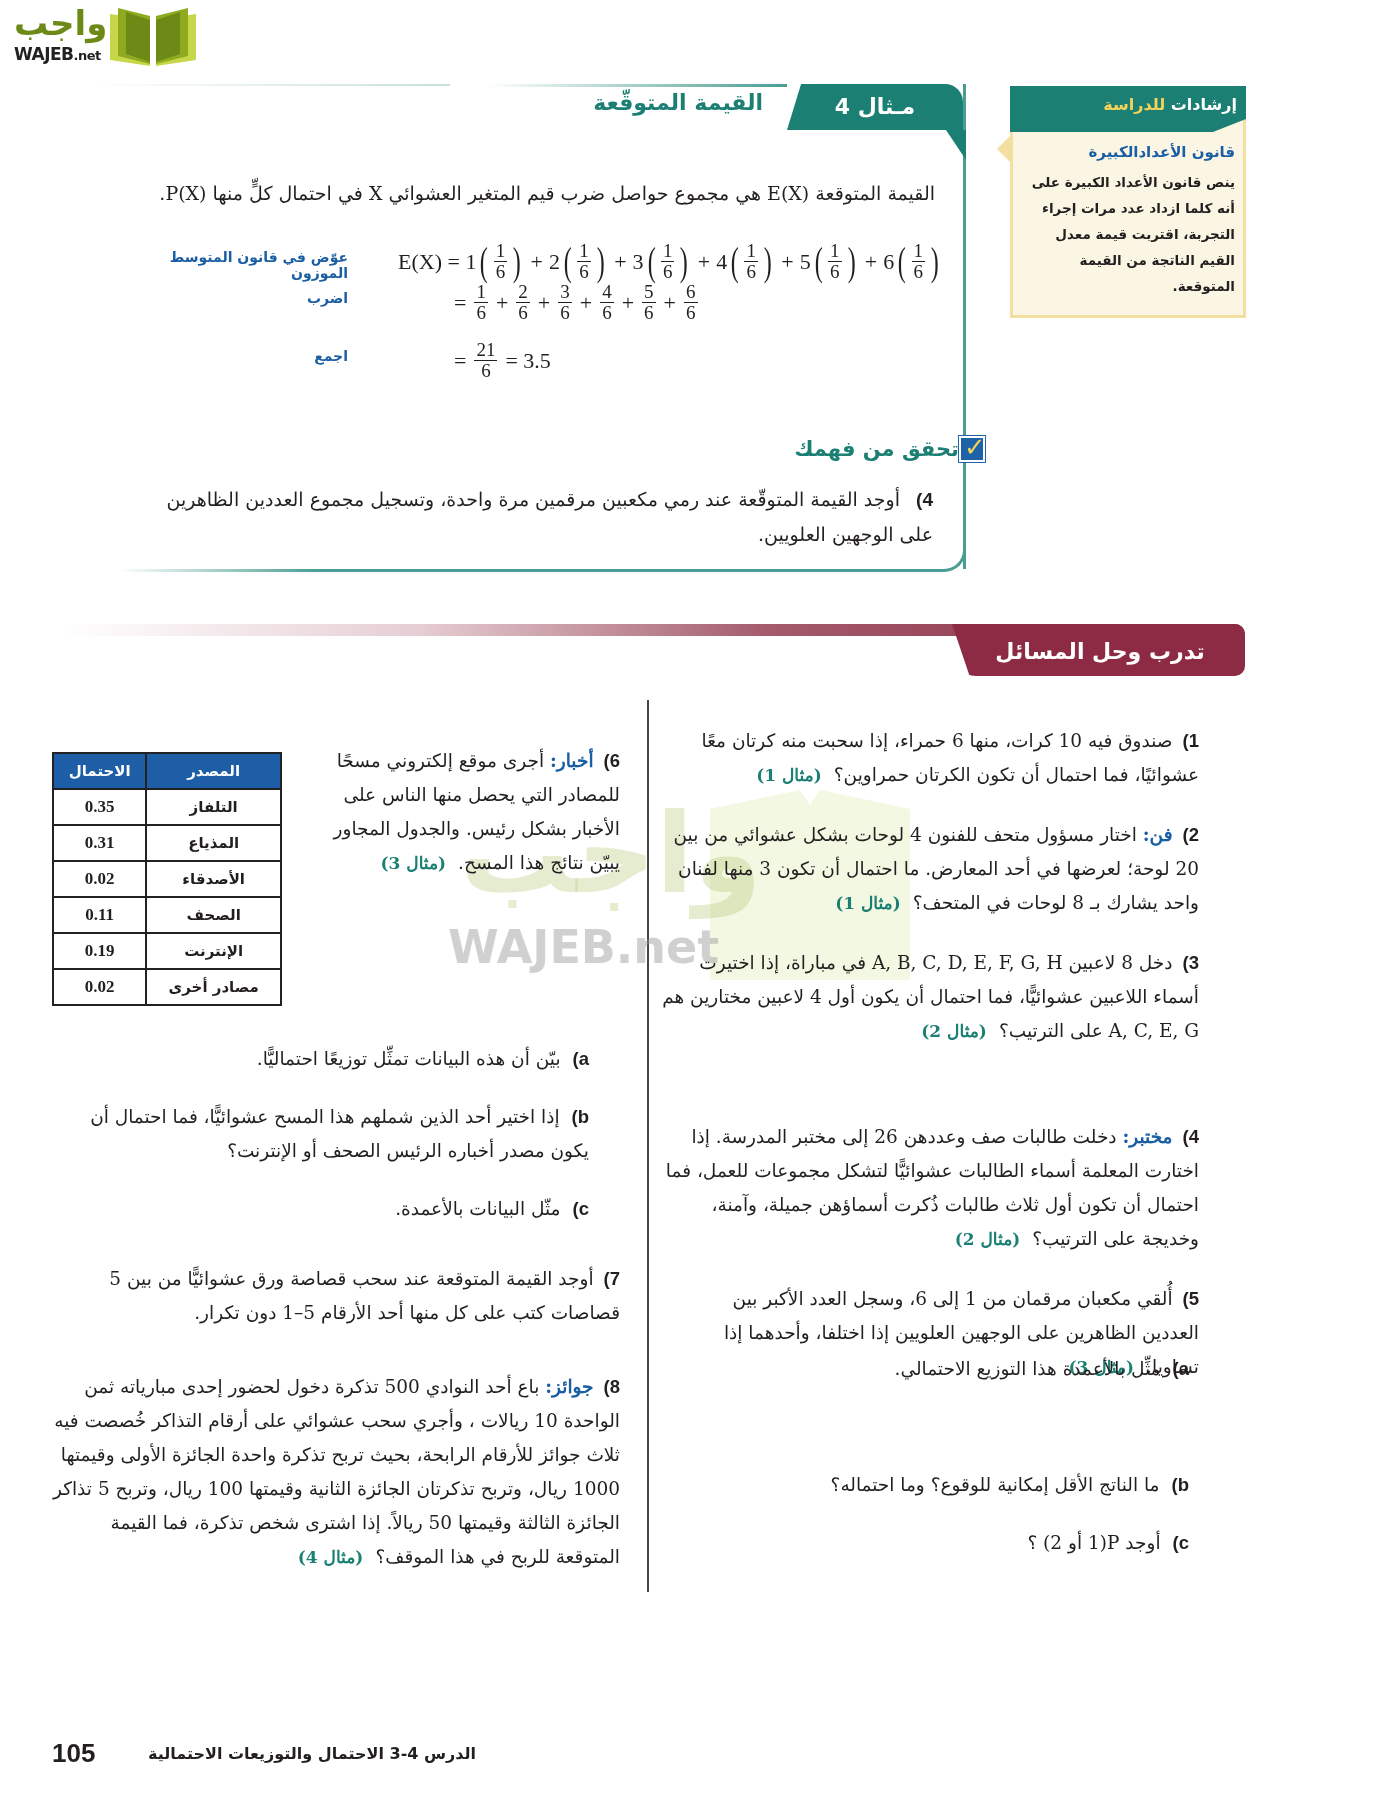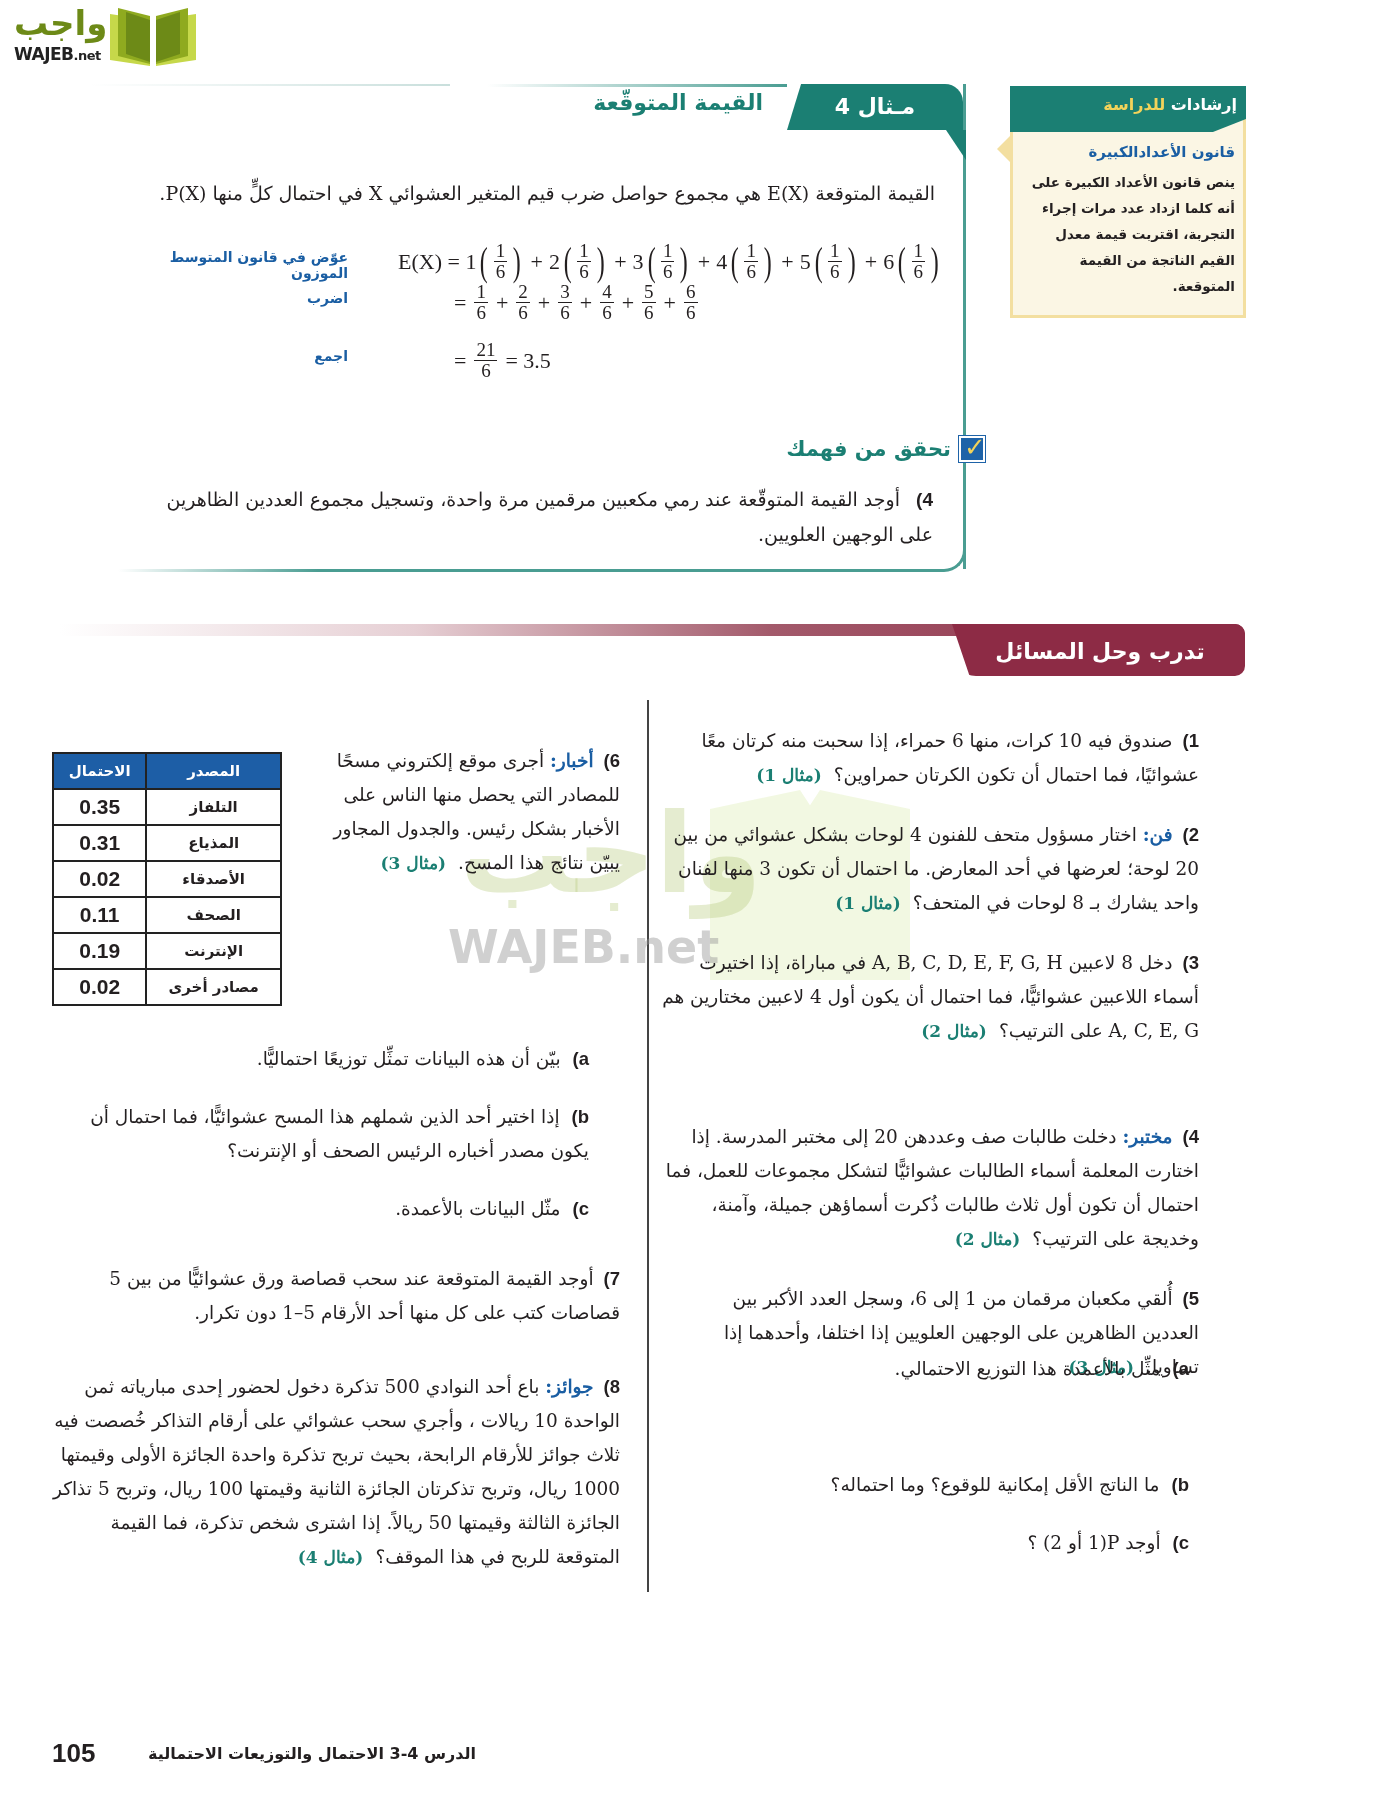--- a/index.html
+++ b/index.html
@@ -34,21 +34,21 @@
 
   .step-row { position: absolute; left: 0; width: 848px; height: 56px; }
   .step-note { position: absolute; left: 10px; width: 220px; text-align: right; color: #1a5ea3; font-size: 14px; font-weight: bold; direction: rtl; }
   .step-math { position: absolute; left: 280px; font-size: 22px; white-space: nowrap; display: flex; align-items: center; }
   .frac { display: inline-flex; flex-direction: column; align-items: center; vertical-align: middle; margin: 0 2px; font-size: 19px; line-height: 20px; }
   .frac .num { border-bottom: 1.3px solid #231f20; padding: 0 2px; }
   .frac .den { padding: 0 2px; }
   .paren { font-size: 40px; font-weight: 200; line-height: 40px; margin: 0 1px; transform: scaleX(0.6); display: inline-block; }
   .op { margin: 0 6px; }
 
-  .check-head { position: absolute; right: -22px; top: 352px; display: flex; align-items: center; direction: rtl; gap: 8px; }
+  .check-head { position: absolute; right: -22px; top: 352px; display: flex; align-items: center; direction: rtl; }
   .check-box { width: 26px; height: 26px; background: #1e63a8; border: 2px solid #fff; box-shadow: 0 0 0 1px #1e63a8; position: relative; }
   .check-box::after { content: "✓"; position: absolute; left: 3px; top: -6px; font-size: 26px; font-weight: bold; color: #f3d35a; }
   .check-title { font-size: 21px; font-weight: bold; color: #1b7f73; }
   .check-q { position: absolute; right: 30px; top: 398px; width: 800px; font-size: 19px; direction: rtl; text-align: right; line-height: 34px; }
   .qnum { font-weight: bold; margin-left: 10px; font-family: "Liberation Sans", sans-serif; }
 
   
   .tips { position: absolute; left: 1010px; top: 86px; width: 236px; height: 232px; background: #fbf6e4; border: 3px solid #f3dfa0; }
   .tips-head { position: absolute; left: -3px; top: -3px; width: 236px; height: 46px; background: #1b7f73; clip-path: polygon(0 0, 100% 0, 100% 72%, 86% 100%, 0 100%); }
   .tips-head-text { position: absolute; right: 6px; top: 6px; font-size: 16px; font-weight: bold; direction: rtl; color: #fff; }
@@ -69,21 +69,21 @@
   .ex .n { font-family: "Liberation Sans", sans-serif; font-weight: bold; margin-left: 10px; }
   .ex .tag { color: #1a5ea3; font-weight: bold; }
   .ex .ref { color: #1b7f73; font-weight: bold; font-size: 17px; margin-right: 12px; }
   .sub { position: absolute; direction: rtl; text-align: right; font-size: 18.5px; line-height: 34px; }
   .sub .l { font-family: "Liberation Sans", sans-serif; font-weight: bold; margin-left: 12px; }
 
   
   .news-table { position: absolute; left: 52px; top: 752px; width: 230px; border-collapse: collapse; direction: rtl; font-size: 15px; }
   .news-table th { background: #1d5ea6; color: #fff; font-weight: bold; height: 36px; border: 2px solid #222; font-size: 15px; margin-top: 16px; }
   .news-table td { height: 36px; border: 2px solid #222; text-align: center; font-weight: bold; }
-  .news-table td.val { font-family: Liberation Sans, sans-serif; font-size: 21px; }
+  .news-table td.val { font-family: Liberation Serif, serif; font-size: 17px; }
 
   
   .wm { position: absolute; left: 440px; top: 790px; width: 380px; height: 200px; pointer-events: none; }
   .wm-word { position: absolute; left: 20px; top: 0; font-size: 110px; font-weight: bold; color: rgba(180, 200, 120, 0.35); direction: rtl; }
   .wm-net { position: absolute; left: 8px; top: 130px; font-size: 46px; font-weight: bold; color: rgba(150, 150, 150, 0.45); }
   .wm-book { position: absolute; left: 270px; top: 0; width: 200px; height: 190px; background: rgba(210, 230, 150, 0.28); clip-path: polygon(0 10%, 45% 0, 50% 8%, 55% 0, 100% 10%, 100% 100%, 0 100%); }
 
   
   .page-num { position: absolute; left: 52px; top: 1738px; font-size: 26px; font-weight: bold; font-family: "Liberation Sans", sans-serif; }
   .footer-lesson { position: absolute; left: 136px; top: 1744px; width: 340px; font-size: 16px; font-weight: bold; direction: rtl; text-align: right; }
@@ -230,21 +230,21 @@
 
 <div class="ex serif" style="right:176px; top:818px; width:540px;">
   <span class="n">2)</span><span class="tag">فن:</span> <span>اختار مسؤول متحف للفنون 4 لوحات بشكل عشوائي من بين 20 لوحة؛ لعرضها في أحد المعارض. ما احتمال أن تكون 3 منها لفنان واحد يشارك بـ 8 لوحات في المتحف؟</span><span class="ref">(مثال 1)</span>
 </div>
 
 <div class="ex serif" style="right:176px; top:946px; width:540px;">
   <span class="n">3)</span><span>دخل 8 لاعبين A, B, C, D, E, F, G, H في مباراة، إذا اختيرت أسماء اللاعبين عشوائيًّا، فما احتمال أن يكون أول 4 لاعبين مختارين هم A, C, E, G على الترتيب؟</span><span class="ref">(مثال 2)</span>
 </div>
 
 <div class="ex serif" style="right:176px; top:1120px; width:540px;">
-  <span class="n">4)</span><span class="tag">مختبر:</span> <span>دخلت طالبات صف وعددهن 20 إلى مختبر المدرسة. إذا اختارت المعلمة أسماء الطالبات عشوائيًّا لتشكل مجموعات للعمل، فما احتمال أن تكون أول ثلاث طالبات ذُكرت أسماؤهن جميلة، وآمنة، وخديجة على الترتيب؟</span><span class="ref">(مثال 2)</span>
+  <span class="n">4)</span><span class="tag">مختبر:</span> <span>دخلت طالبات صف وعددهن 26 إلى مختبر المدرسة. إذا اختارت المعلمة أسماء الطالبات عشوائيًّا لتشكل مجموعات للعمل، فما احتمال أن تكون أول ثلاث طالبات ذُكرت أسماؤهن جميلة، وآمنة، وخديجة على الترتيب؟</span><span class="ref">(مثال 2)</span>
 </div>
 
 <div class="ex serif" style="right:176px; top:1282px; width:500px;">
   <span class="n">5)</span><span>أُلقي مكعبان مرقمان من 1 إلى 6، وسجل العدد الأكبر بين العددين الظاهرين على الوجهين العلويين إذا اختلفا، وأحدهما إذا تساويا.</span><span class="ref">(مثال 3)</span>
 </div>
 <div class="sub serif" style="right:186px; top:1352px; width:460px;"><span class="l">a)</span><span>مثِّل بالأعمدة هذا التوزيع الاحتمالي.</span></div>
 <div class="sub serif" style="right:186px; top:1468px; width:460px;"><span class="l">b)</span><span>ما الناتج الأقل إمكانية للوقوع؟ وما احتماله؟</span></div>
 <div class="sub serif" style="right:186px; top:1526px; width:460px;"><span class="l">c)</span><span>أوجد P(1 أو 2) ؟</span></div>
 
 <div class="ex serif" style="right:755px; top:744px; width:300px;">

